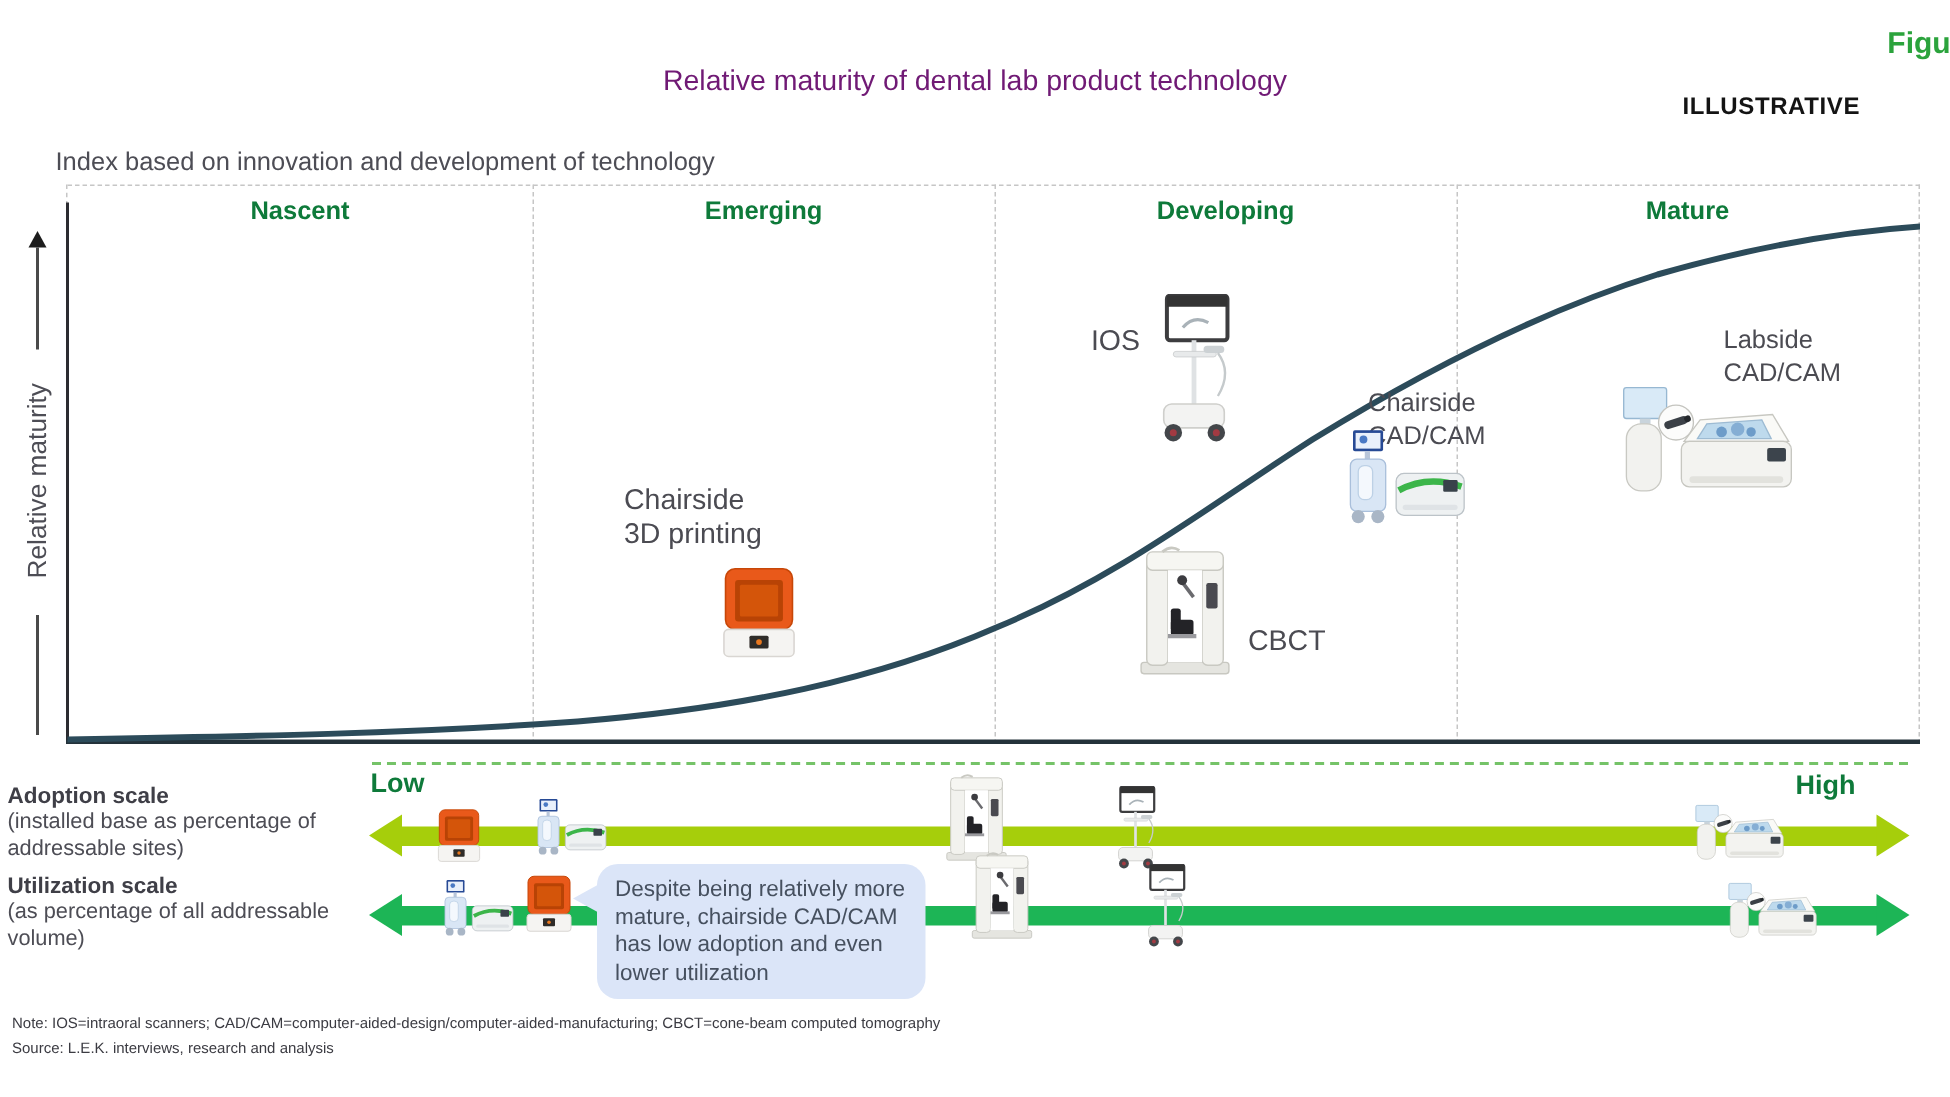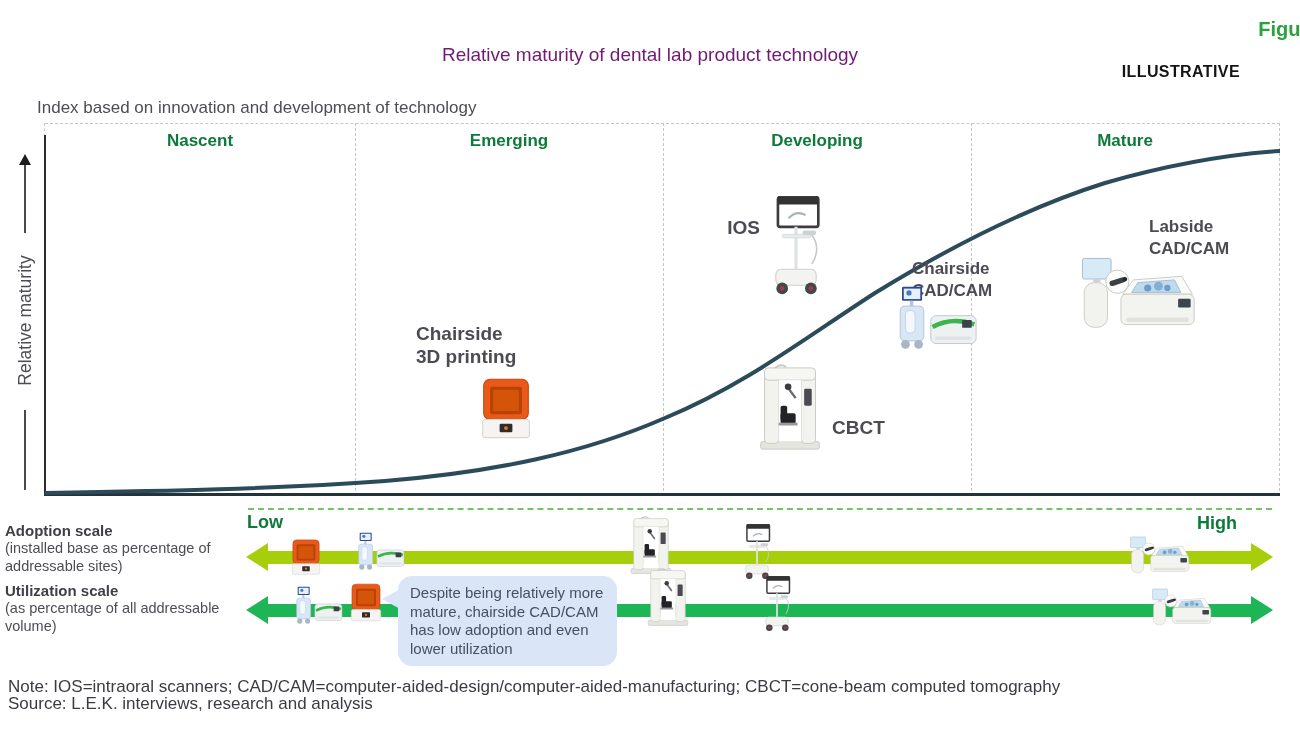--- a/index.html
+++ b/index.html
@@ -14,33 +14,33 @@
   .stage{top:131px;font-size:17px;font-weight:bold;color:#0e7a3a;text-align:center;width:200px;}
   .vdash{border-left:1px dashed #c6c6c6;width:0;}
   .hdash{border-top:1px dashed #c6c6c6;height:0;}
   .axis-left{left:44px;top:135px;width:2px;height:361px;background:#2c2c31;}
   .axis-bottom{left:44px;top:493px;width:1236px;height:3px;background:#24323a;}
   .yarrow-line{left:24px;width:1.5px;background:#4a4a4a;}
   .yarrow-head{left:19px;top:154px;width:0;height:0;border-left:6px solid transparent;
                border-right:6px solid transparent;border-bottom:11px solid #1d1d1d;}
   .ylabel{left:-53px;top:310px;width:156px;font-size:17.5px;color:#4d4d55;text-align:center;
           transform:rotate(-90deg);transform-origin:center;}
-  .prodlabel{font-size:18px;font-weight:bold;color:#4b4b52;line-height:23px;}
+  .prodlabel{font-size:18px;font-weight:normal;color:#4b4b52;line-height:23px;}
   .scale-title{font-size:15px;font-weight:bold;color:#3f3f47;line-height:18px;}
   .scale-sub{font-size:14.5px;color:#4d4d55;line-height:17.5px;}
   .lowhigh{font-size:18px;font-weight:bold;color:#0e7a3a;}
   .bar{position:absolute;height:13px;}
   .tri-l{position:absolute;width:0;height:0;border-top:14px solid transparent;border-bottom:14px solid transparent;}
   .tri-r{position:absolute;width:0;height:0;border-top:14px solid transparent;border-bottom:14px solid transparent;}
   .greendash{left:248px;top:508px;width:1024px;border-top:2.5px dashed #5eb94e;opacity:.85;}
   .callout{left:398px;top:576px;width:219px;background:#dbe5f8;border-radius:14px;
            font-size:15px;line-height:18.5px;color:#46505f;padding:8px 12px;box-sizing:border-box;}
   .callout-tail{left:382px;top:588px;width:0;height:0;border-top:11px solid transparent;
                 border-bottom:11px solid transparent;border-right:20px solid #dbe5f8;}
-  .note{left:8px;font-size:17px;color:#3b3b42;}
+  .note{left:8px;font-size:10px;color:#3b3b42;}
 </style>
 </head>
 <body>
 
 <div id="page">
 
   <svg width="0" height="0" style="position:absolute" aria-hidden="true">
     <defs>
       <g id="sym-printer">
         <rect x="9" y="3" width="42" height="38" rx="6" fill="#e9591a" stroke="#c74708" stroke-width="1"></rect>

